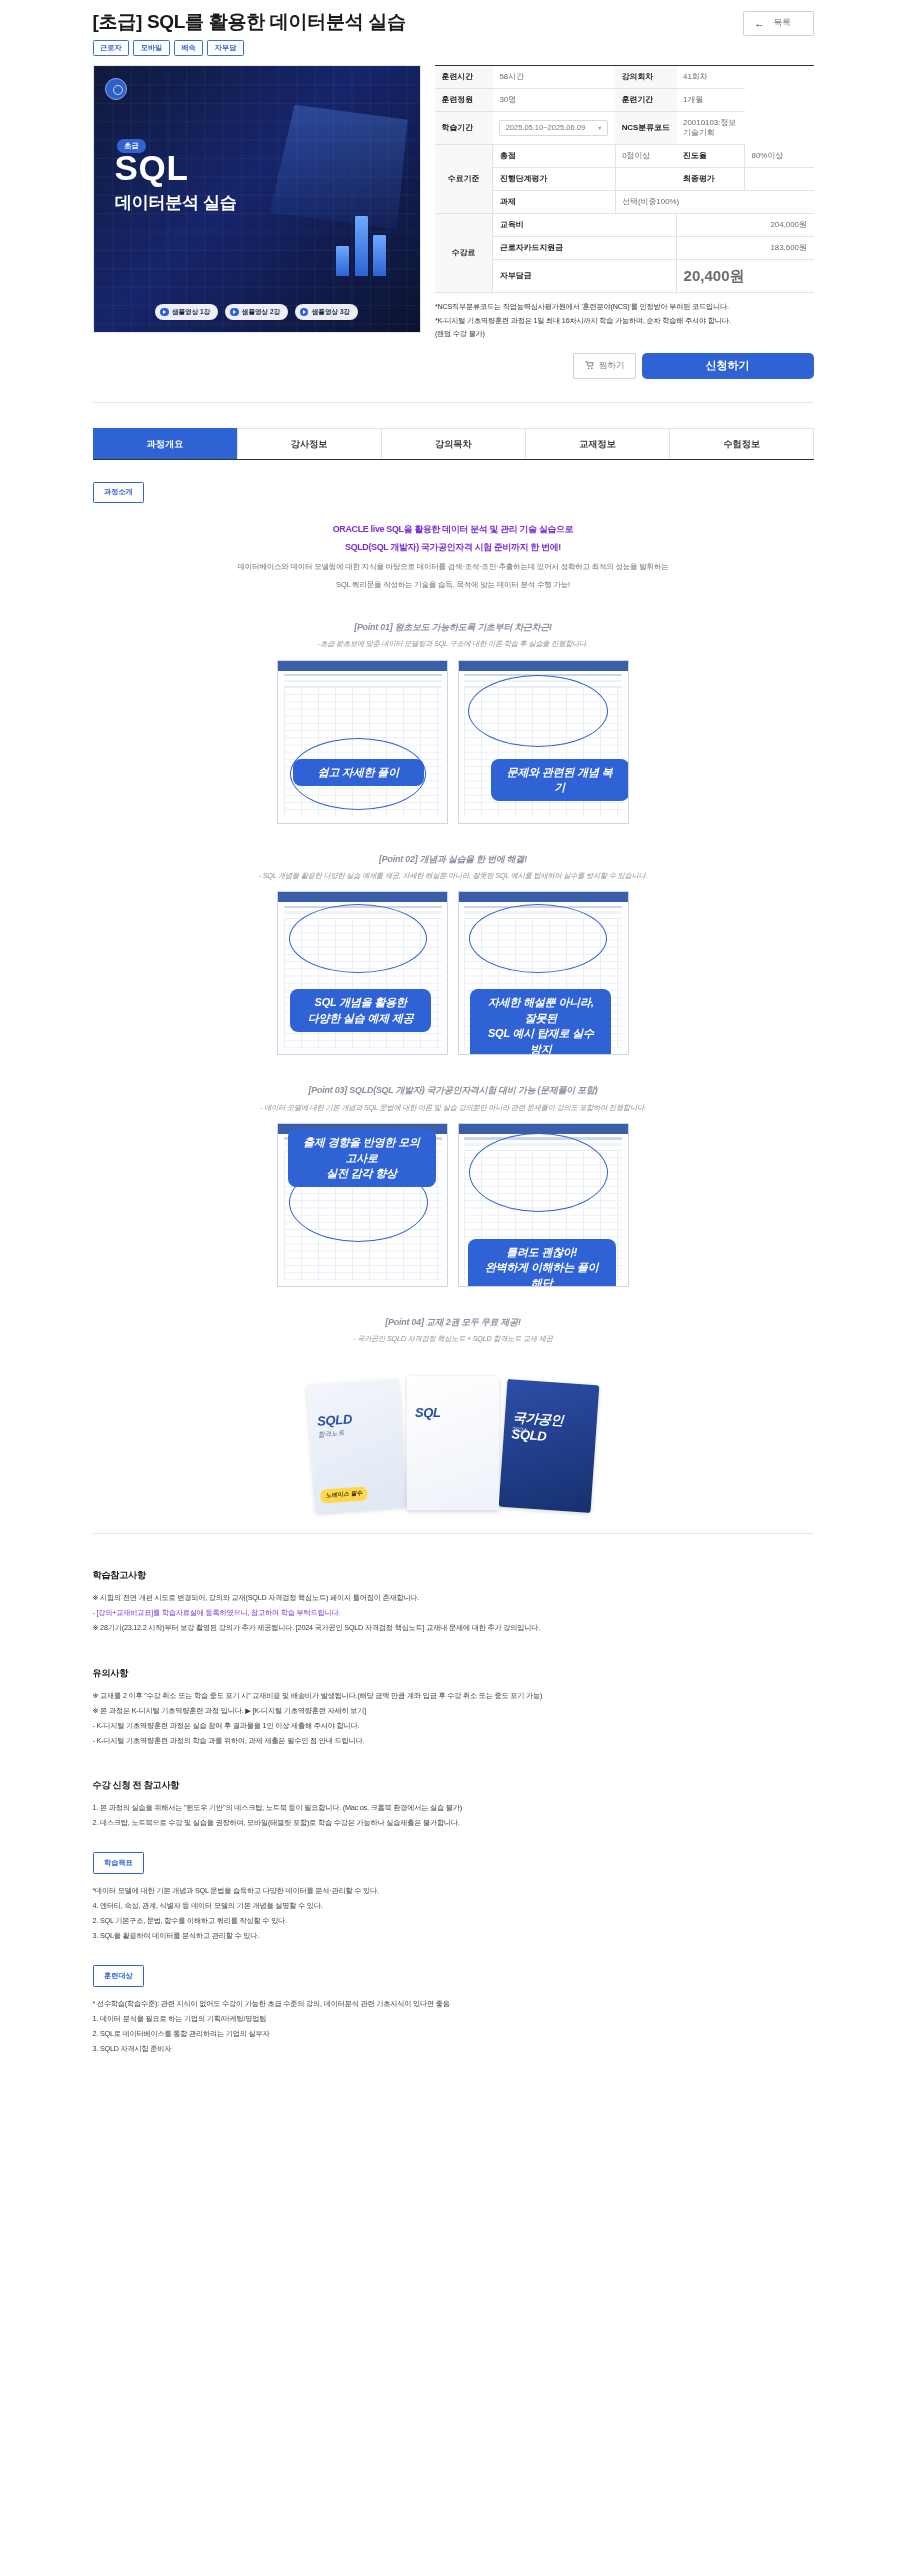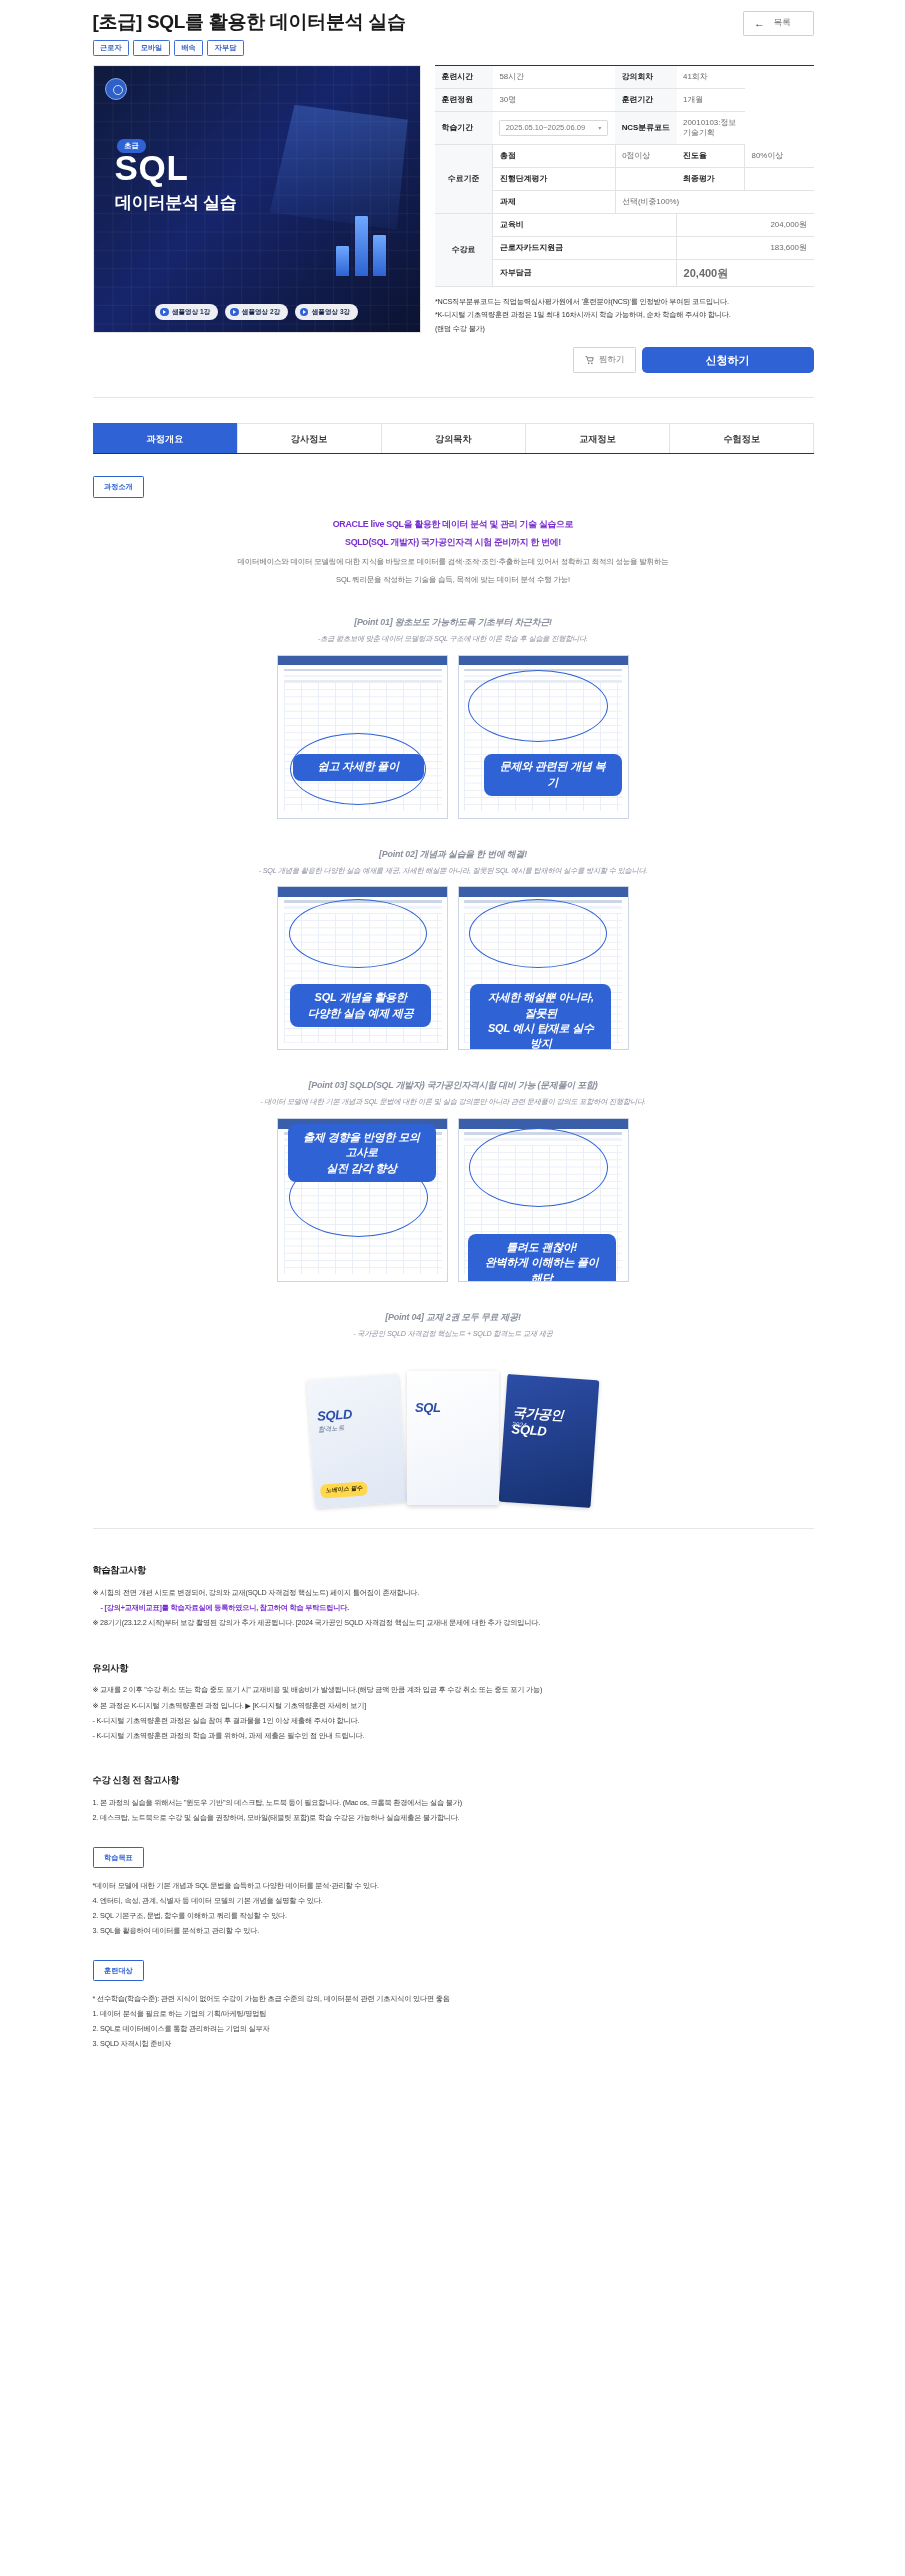--- a/index.html
+++ b/index.html
@@ -184,21 +184,21 @@
     background: #f7f8fa;
     border-right: 0.7px solid #e3e3e3;
     text-align: center;
   }
   table.info td { color: #6b6b6b; }
   table.info td.num { text-align: right; color: #6b6b6b; }
   td.own-amount {
     text-align: right;
     color: #f4623a;
     font-weight: 800;
-    font-size: 11px;
+    font-size: 15px;
   }
   .dd {
     display: inline-flex; align-items: center; justify-content: space-between;
     border: 0.7px solid #d8d8d8; background: #fff;
     padding: 2.6px 5.2px; min-width: 109px;
     font-size: 7.5px; color: #777; cursor: pointer;
     border-radius: 1.3px;
   }
   .dd .caret { font-size: 5.2px; color: #999; margin-left: 5.2px; }
 
@@ -340,21 +340,21 @@
   
   .bottom { margin-top: 35px; }
   .sec-h {
     font-size: 9.2px; font-weight: 800; color: #1a1a1a;
     margin: 22px 0 7.9px 0; letter-spacing: -0.3px;
   }
   .li {
     font-size: 7.2px; color: #3a3a3a; line-height: 2.1;
     letter-spacing: -0.2px;
   }
-  .li .pp { color: #7a2ed0; font-weight: 700; margin-left: 8px; }
+  .li .pp { color: #7a2ed0; font-weight: 400; }
   .gap { height: 9.2px; }
 </style>
 </head>
 <body>
 
 <div class="page">
   <div class="wrap">
 
     
     <div class="header-row">
@@ -518,21 +518,21 @@
           <div class="circle-hl" style="left:11.8px; top:77px; width:136px; height:72px;"></div>
           <div class="callout" style="left:14.4px; top:98px; width:131px;">쉽고 자세한 풀이</div>
         </div>
         <div class="shot tall">
           <div class="shot-head"></div>
           <div class="shot-line d"></div>
             <div class="shot-line w"></div>
             <div class="shot-line"></div>
           <div class="shot-grid"></div>
           <div class="circle-hl" style="left:9.2px; top:14.4px; width:140px; height:72px;"></div>
-          <div class="callout" style="left:25px; top:98px; width:138px;">문제와 관련된 개념 복기</div>
+          <div class="callout" style="left:32px; top:98px; width:138px;">문제와 관련된 개념 복기</div>
         </div>
       </div>
     </div>
 
     
     <div class="point-block">
       <div class="point-title">[Point 02] 개념과 실습을 한 번에 해결!</div>
       <div class="point-desc">- SQL 개념을 활용한 다양한 실습 예제를 제공, 자세한 해설뿐 아니라, 잘못된 SQL 예시를 탑재하여 실수를 방지할 수 있습니다.</div>
       <div class="point-imgs">
         <div class="shot tall">

